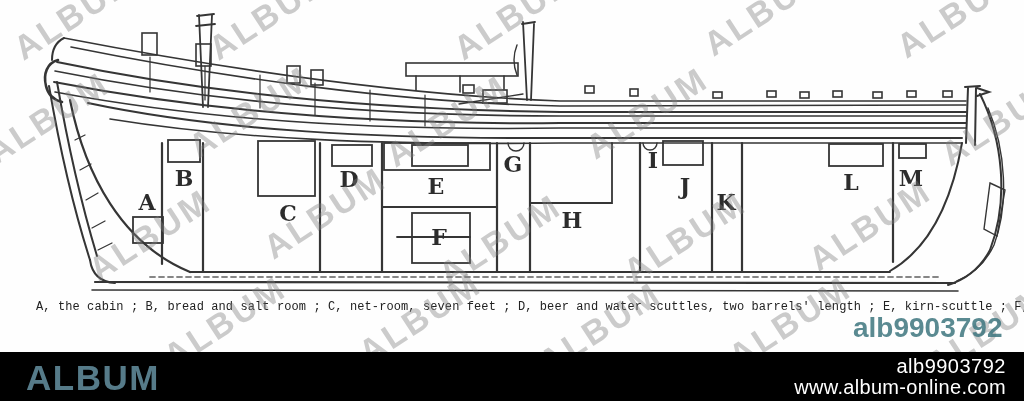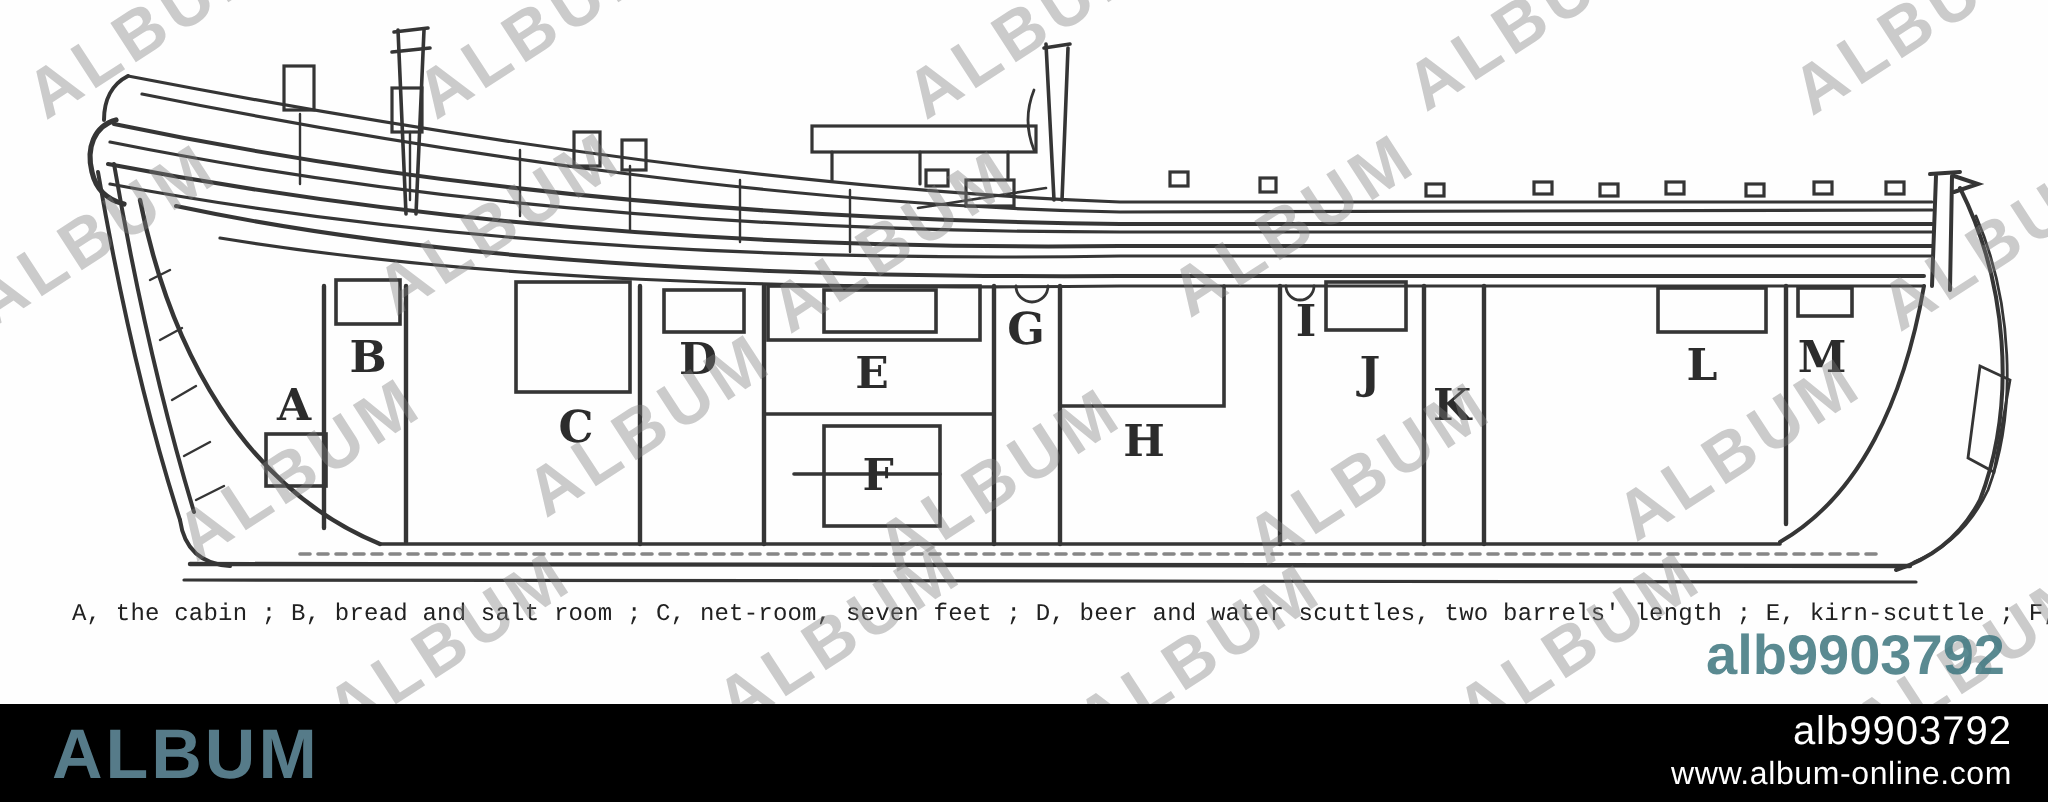--- a/index.html
+++ b/index.html
@@ -40,21 +40,21 @@
   .brand{
     position:absolute;left:26px;top:6px;
     font-size:35px;font-weight:700;letter-spacing:1.5px;
     color:var(--brand-teal);font-family:"Liberation Sans",sans-serif;
   }
   .footer-right{
     position:absolute;right:18px;top:4px;text-align:right;color:#ffffff;
     font-family:"Liberation Sans",sans-serif;
   }
   .footer-id{font-size:20px;line-height:21px;letter-spacing:0.5px;}
-  .footer-site{font-size:16px;line-height:21px;letter-spacing:0.3px;}
+  .footer-site{font-size:20px;line-height:21px;letter-spacing:0.3px;}
 </style>
 </head>
 <body>
 
 <div class="stage">
 
   <div class="artwork">
 
     <svg class="ship-svg" width="1024" height="300" viewBox="0 0 1024 300" fill="none" stroke="#262626" stroke-width="1.6" stroke-linecap="round" opacity="0.93">
 

